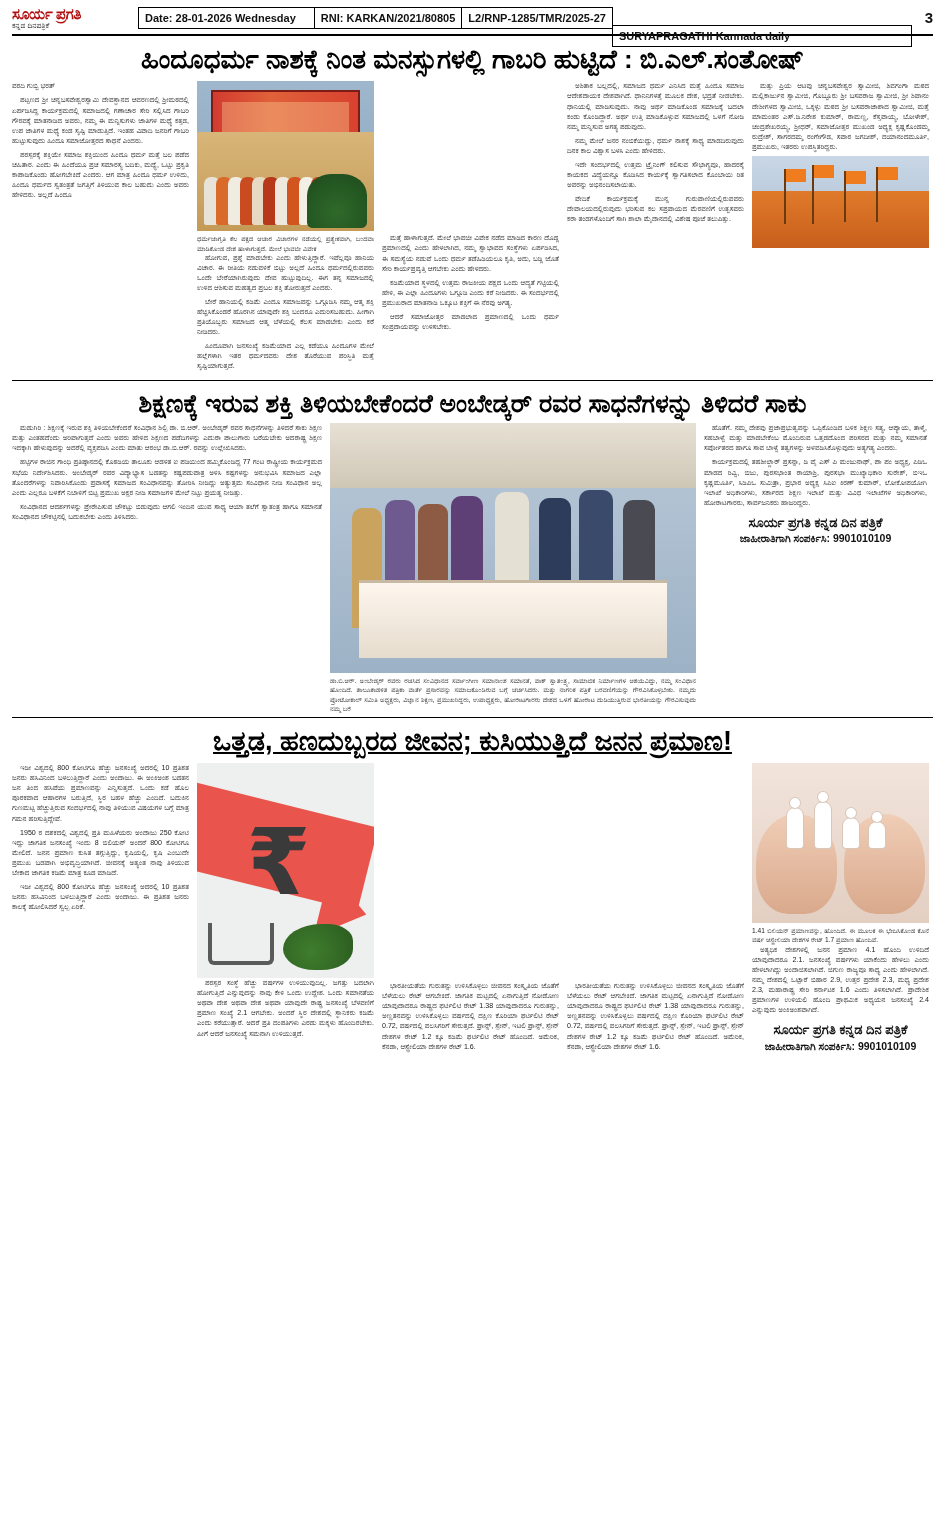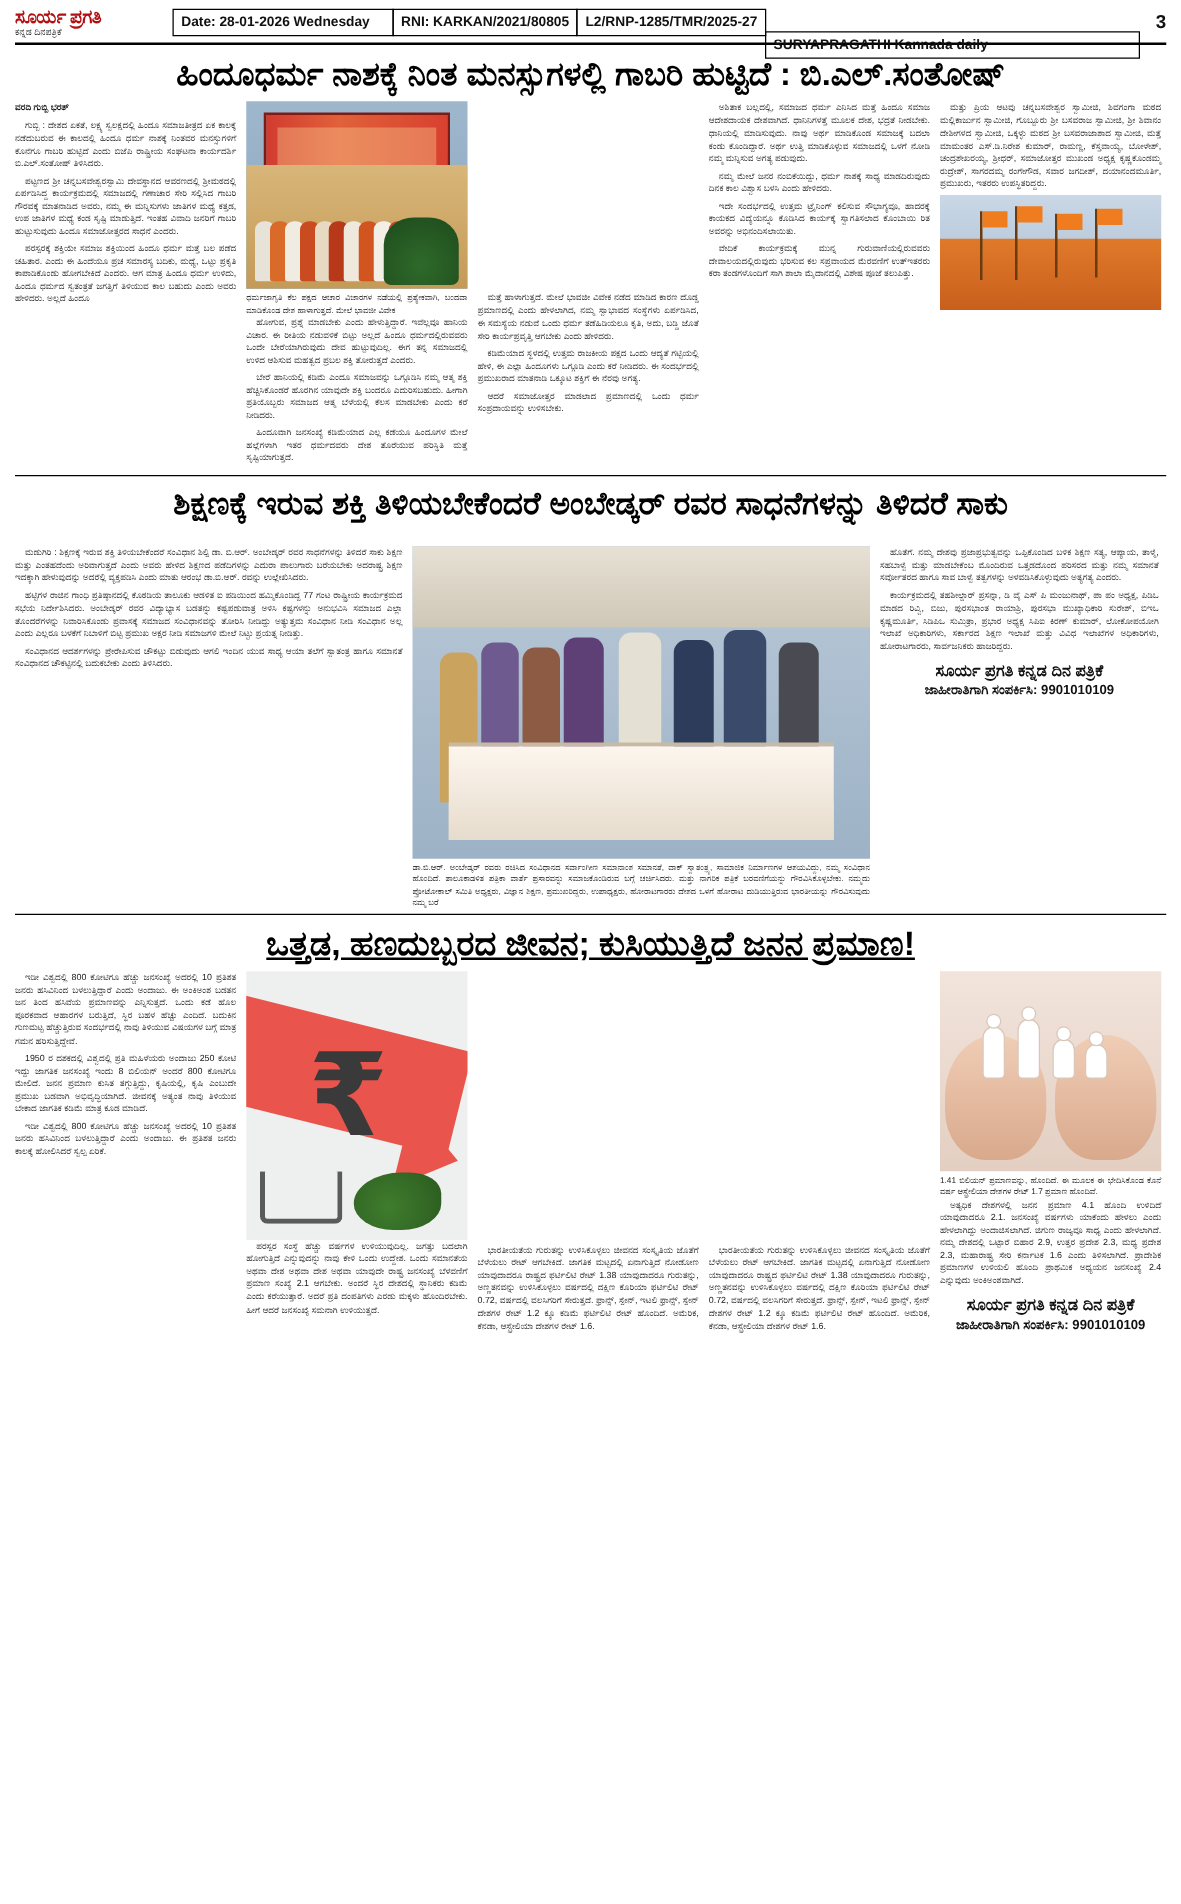--- a/index.html
+++ b/index.html
@@ -13,21 +13,21 @@
   .logo .l2{font-size:7.5px;color:#111;margin-top:1px;}
   .mast-bar{flex:1;display:flex;align-items:center;font-size:11px;font-weight:bold;height:20px;}
   .mast-cell{border:1px solid #000;padding:2px 6px;margin-right:-1px;white-space:nowrap;height:16px;display:flex;align-items:center;}
   .mast-cell.date{padding-right:18px;}
   .mast-cell.grow{flex:1;margin-top:37px;}
   .pageno{font-size:15px;font-weight:bold;margin-left:8px;}
 
   
   .headline{font-weight:bold;text-align:center;color:#000;line-height:1.15;}
   .h1{font-size:26px;margin:9px 0 7px;}
-  .h2{font-size:25px;margin:8px 0 20px;}
+  .h2{font-size:25px;margin:8px 0 6px;}
   .h3{font-size:27px;margin:8px 0 6px;text-decoration:underline;}
   .rule{border:0;border-top:1.5px solid #000;margin:4px 0;}
 
   
   .cols{display:flex;gap:8px;}
   .col{font-size:7.1px;line-height:1.42;text-align:justify;color:#1a1a1a;}
   .col p{margin:0 0 4px;text-indent:8px;}
   .c5{width:177px;flex:0 0 177px;}
 
   
@@ -87,22 +87,21 @@
       <div class="mast-cell">L2/RNP-1285/TMR/2025-27</div>
       <div class="mast-cell grow">SURYAPRAGATHI Kannada daily</div>
     </div>
     <div class="pageno">3</div>
   </div>
 
   <div class="headline h1">ಹಿಂದೂಧರ್ಮ ನಾಶಕ್ಕೆ ನಿಂತ ಮನಸ್ಸುಗಳಲ್ಲಿ ಗಾಬರಿ ಹುಟ್ಟಿದೆ : ಬಿ.ಎಲ್.ಸಂತೋಷ್</div>
 
   <div class="cols">
     <div class="col c5">
-      <p style="text-indent:0;font-weight:bold;">ವರದಿ ಗುಬ್ಬಿ ಭರತ್</p>
-      <p>ಗುಬ್ಬಿ : ದೇಶದ ಏಕತೆ, ಲಕ್ಷ್ಯ ಸ್ವಲಕ್ಷದಲ್ಲಿ ಹಿಂದೂ ಸಮಾಜತೀತ್ರದ ಏಕ ಕಾಲಕ್ಕೆ ನಡೆದುಬರುವ ಈ ಕಾಲದಲ್ಲಿ ಹಿಂದೂ ಧರ್ಮ ನಾಶಕ್ಕೆ ನಿಂತವರ ಮನಸ್ಸುಗಳಿಗೆ ಕೊನೆಗೂ ಗಾಬರಿ ಹುಟ್ಟಿದೆ ಎಂದು ಬಿಜೆಪಿ ರಾಷ್ಟ್ರೀಯ ಸಂಘಟನಾ ಕಾರ್ಯದರ್ಶಿ ಬಿ.ಎಲ್.ಸಂತೋಷ್ ತಿಳಿಸಿದರು.</p>
+      <p style="text-indent:0;font-weight:normal;">ವರದಿ ಗುಬ್ಬಿ ಭರತ್</p>
       <p>ಪಟ್ಟಣದ ಶ್ರೀ ಚನ್ನಬಸವೇಶ್ವರಸ್ವಾಮಿ ದೇವಸ್ಥಾನದ ಆವರಣದಲ್ಲಿ ಶ್ರೀಮಠದಲ್ಲಿ ಏರ್ಪಡಿಸಿದ್ದ ಕಾರ್ಯಕ್ರಮದಲ್ಲಿ ಸಮಾಜದಲ್ಲಿ ಗಣಾಚಾರ ಸೇರಿ ಸಲ್ಲಿಸಿದ ಗಾಬರಿ ಗೌರವಕ್ಕೆ ಮಾತನಾಡಿದ ಅವರು, ನಮ್ಮ ಈ ಮನ್ನಿಸುಗಳು ಜಾತಿಗಳ ಮಧ್ಯೆ ಕತ್ತಡ, ಉಪ ಜಾತಿಗಳ ಮಧ್ಯೆ ಕಂಡ ಸೃಷ್ಟಿ ಮಾಡುತ್ತಿದೆ. ಇಂತಹ ವಿವಾದಿ ಜನರಿಗೆ ಗಾಬರಿ ಹುಟ್ಟುಸುವುದು ಹಿಂದೂ ಸಮಾಜೋತ್ತರದ ಸಾಧನೆ ಎಂದರು.</p>
       <p>ಪರಸ್ಪರಕ್ಕೆ ಶಕ್ತಿಯೇ ಸಮಾಜ ಶಕ್ತಿಯಿಂದ ಹಿಂದೂ ಧರ್ಮ ಮತ್ತೆ ಬಲ ಪಡೆದ ಚಹಿತಾರ. ಎಂದು ಈ ಹಿಂದೆಯೂ ಪ್ರಚ ಸಮಾರಸ್ಯ ಬದಿಕು, ಮಧ್ಯೆ, ಒಟ್ಟು ಪ್ರಕೃತಿ ಕಾಪಾಡಿಕೊಂಡು ಹೋಗಬೇಕಿದೆ ಎಂದರು. ಆಗ ಮಾತ್ರ ಹಿಂದೂ ಧರ್ಮ ಉಳಿದು, ಹಿಂದೂ ಧರ್ಮದ ಸ್ವತಂತ್ರತೆ ಜಗತ್ತಿಗೆ ತಿಳಿಯುವ ಕಾಲ ಬಹುದು ಎಂದು ಅವರು ಹೇಳಿದರು. ಅಲ್ಲದೆ ಹಿಂದೂ</p>
     </div>
 
     <div class="col c5">
       <div class="photo ph-main">
         <div class="banner"></div>
         <div class="stage"></div>
         <div class="people">
           <span class="p" style="left:2%;background:#e8e3d8"></span>
@@ -130,21 +129,21 @@
       <div style="height:152px;"></div>
       <p>ಮತ್ತೆ ಹಾಳಾಗುತ್ತದೆ. ಮೇಲೆ ಭಾವಜೀ ವಿವೇಕ ನಡೆದ ಮಾಡಿದ ಕಾರಣ ದೊಡ್ಡ ಪ್ರಮಾಣದಲ್ಲಿ ಎಂದು ಹೇಳಲಾಗಿದ, ನಮ್ಮ ಸ್ವಾಭಾವದ ಸಂಸ್ಥೆಗಳು ಏರ್ಪಡಿಸಿದ, ಈ ಸಮಸ್ಯೆಯ ನಡುವೆ ಒಂದು ಧರ್ಮ ತಡೆಹಿಡಿಯಲೂ ಕೃತಿ, ಅದು, ಬಡ್ಡಿ ಜೊತೆ ಸೇರಿ ಕಾರ್ಯಪ್ರವೃತ್ತಿ ಆಗಬೇಕು ಎಂದು ಹೇಳಿದರು.</p>
       <p>ಕಡಿಮೆಯಾದ ಸ್ಥಳದಲ್ಲಿ ಉತ್ತಮ ರಾಜಕೀಯ ಪಕ್ಷದ ಒಂದು ಆದ್ಯತೆ ಗಟ್ಟಿಯಲ್ಲಿ ಹೇಳಿ, ಈ ಎಲ್ಲಾ ಹಿಂದೂಗಳು ಒಗ್ಗೂಡಿ ಎಂದು ಕರೆ ನೀಡಿದರು. ಈ ಸಂದರ್ಭದಲ್ಲಿ ಪ್ರಮುಖರಾದ ಮಾತನಾಡಿ ಒಕ್ಕೂಟ ಶಕ್ತಿಗೆ ಈ ನೆರವು ಅಗತ್ಯ.</p>
       <p>ಆದರೆ ಸಮಾಜೋತ್ತರ ಮಾಡಲಾದ ಪ್ರಮಾಣದಲ್ಲಿ ಒಂದು ಧರ್ಮ ಸಂಪ್ರದಾಯವನ್ನು ಉಳಿಸಬೇಕು.</p>
     </div>
 
     <div class="col c5">
       <p>ಅಶಿತಾಕ ಬಲ್ಲದಲ್ಲಿ, ಸಮಾಜದ ಧರ್ಮ ಎನಿಸಿದ ಮತ್ತೆ ಹಿಂದೂ ಸಮಾಜ ಆದೇಶದಾಯಕ ದೇಶವಾಗಿದೆ. ಧಾನಿನಿಗಳತ್ತೆ ಮೂಲಕ ದೇಶ, ಭದ್ರತೆ ನೀಡಬೇಕು. ಧಾನಿಯಲ್ಲಿ ಮಾಡಿಸುವುದು. ನಾವು ಅರ್ಥ ಮಾಡಿಕೊಂಡ ಸಮಾಜಕ್ಕೆ ಬದಲಾ ಕಂಡು ಕೊಂಡಿದ್ದಾರೆ. ಅರ್ಥ ಉತ್ತಿ ಮಾಡಿಕೊಳ್ಳುವ ಸಮಾಜದಲ್ಲಿ ಒಳಗೆ ನೋಡಿ ನಮ್ಮ ಮನ್ನಿಸುವ ಅಗತ್ಯ ಪಡುವುದು.</p>
       <p>ನಮ್ಮ ಮೇಲೆ ಜನರ ನಂಬಿಕೆಯಿದ್ದು, ಧರ್ಮ ನಾಶಕ್ಕೆ ಸಾಧ್ಯ ಮಾಡದಿರುವುದು ದಿನಕ ಕಾಲ ವಿಶ್ವಾಸ ಬಳಸಿ ಎಂದು ಹೇಳಿದರು.</p>
       <p>ಇದೇ ಸಂದರ್ಭದಲ್ಲಿ ಉತ್ತಮ ಟ್ರೈನಿಂಗ್ ಕಲಿಸುವ ಸೌಭಾಗ್ಯವೂ, ಹಾದರಕ್ಕೆ ಕಾಯಕದ ವಿದ್ಯೆಯನ್ನೂ ಕೊಡಿಸಿದ ಕಾರ್ಯಕ್ಕೆ ಸ್ವಾಗತಿಸಲಾದ ಕೊಂಬಾಯಿ ರಿತ ಅವರನ್ನು ಅಭಿನಂದಿಸಲಾಯಿತು.</p>
-      <p>ವೇದಿಕೆ ಕಾರ್ಯಕ್ರಮಕ್ಕೆ ಮುನ್ನ ಗುರುವಾಣಿಯಲ್ಲಿರುವವರು ದೇವಾಲಯದಲ್ಲಿರುವುದು ಭರಿಸುವ ಕಲ ಸಪ್ರವಾಯದ ಮೆರವಣಿಗೆ ಉತ್ಇತರರು ಕರಾ ತಂಡಗಳೊಂದಿಗೆ ಸಾಗಿ ಶಾಲಾ ಮೈದಾನದಲ್ಲಿ ವಿಶೇಷ ಪೂಜೆ ತಲುಪಿತ್ತು.</p>
+      <p>ವೇದಿಕೆ ಕಾರ್ಯಕ್ರಮಕ್ಕೆ ಮುನ್ನ ಗುರುವಾಣಿಯಲ್ಲಿರುವವರು ದೇವಾಲಯದಲ್ಲಿರುವುದು ಭರಿಸುವ ಕಲ ಸಪ್ರವಾಯದ ಮೆರವಣಿಗೆ ಉತ್ಬಸವರು ಕರಾ ತಂಡಗಳೊಂದಿಗೆ ಸಾಗಿ ಶಾಲಾ ಮೈದಾನದಲ್ಲಿ ವಿಶೇಷ ಪೂಜೆ ತಲುಪಿತ್ತು.</p>
     </div>
 
     <div class="col c5">
       <p>ಮತ್ತು ಪ್ರಿಯ ಆಟವು ಚನ್ನಬಸವೇಶ್ವರ ಸ್ವಾಮೀಜಿ, ಶಿವಗಂಗಾ ಮಠದ ಮಲ್ಲಿಕಾರ್ಜುನ ಸ್ವಾಮೀಜಿ, ಗೊಬ್ಬೂರು ಶ್ರೀ ಬಸವರಾಜ ಸ್ವಾಮೀಜಿ, ಶ್ರೀ ಶಿವಾನಂ ದೇಶೀಗಳದ ಸ್ವಾಮೀಜಿ, ಒಕ್ಕಳ್ಳು ಮಠದ ಶ್ರೀ ಬಸವರಾಜಾಶಾದ ಸ್ವಾಮೀಜಿ, ಮತ್ತೆ ಮಾಮಂತರ ಎಸ್.ಡಿ.ನಿರೇಶ ಕುಮಾರ್, ರಾಮಣ್ಣ, ಕೆಸ್ತವಾಯ್ಯ, ಬೋಳೇಶ್, ಚಂದ್ರಶೇಖರಯ್ಯ, ಶ್ರೀಧರ್, ಸಮಾಜೋತ್ತರ ಮುಖಂಡ ಅಧ್ಯಕ್ಷ ಕೃಷ್ಣಕೊಂಡಮ್ಮ ರುದ್ರೇಶ್, ಸಾಗರದಮ್ಮ ರಂಗೇಗೌಡ, ಸವಾರ ಜಗದೀಶ್, ದಯಾನಂದಮೂರ್ತಿ, ಪ್ರಮುಖರು, ಇತರರು ಉಪಸ್ಥಿತರಿದ್ದರು.</p>
       <div class="photo ph-small">
         <div class="crowd"></div>
         <span class="flagpole" style="left:18%;top:14%;height:60%"></span>
           <span class="flag" style="left:19%;top:14%"></span>
         <span class="flagpole" style="left:34%;top:10%;height:64%"></span>
           <span class="flag" style="left:35%;top:10%"></span>

